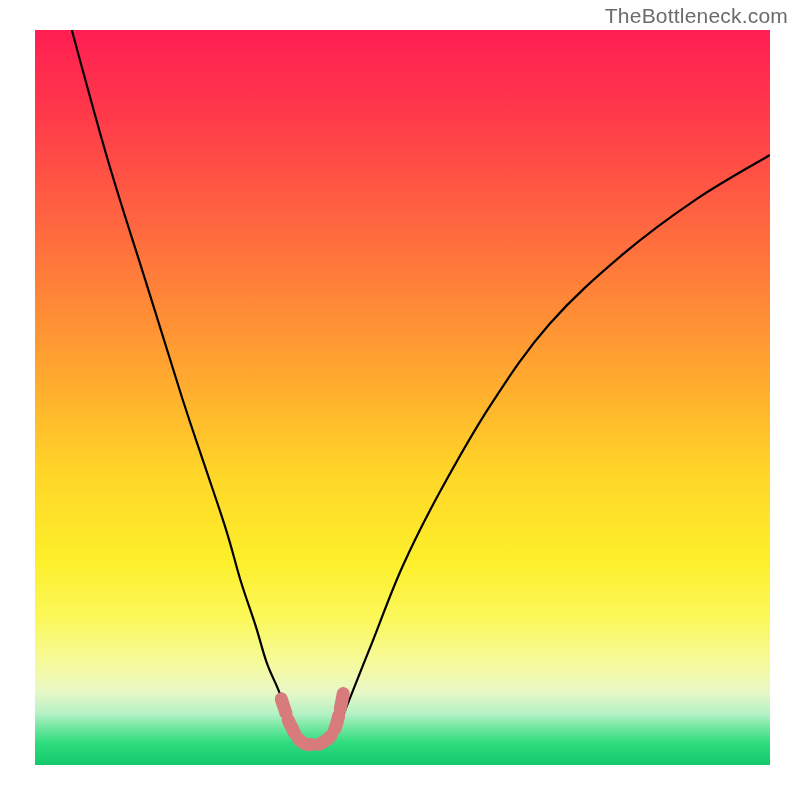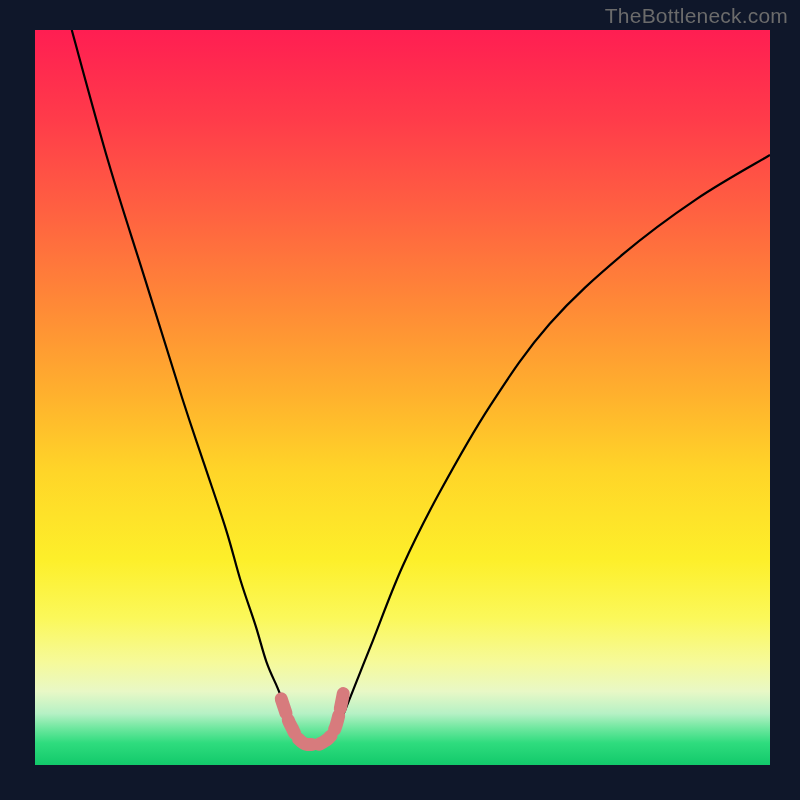--- a/index.html
+++ b/index.html
@@ -8,21 +8,21 @@
     width: 800px;
     height: 800px;
     background: #000;
     overflow: hidden;
     font-family: Arial, Helvetica, sans-serif;
   }
   .stage {
     position: relative;
     width: 800px;
     height: 800px;
-    background: #0f172a;
+    background: #ffffff;
   }
   .watermark {
     position: absolute;
     top: 4px;
     right: 12px;
     color: #6b6b6b;
     font-size: 21px;
     font-weight: 400;
     letter-spacing: 0.2px;
     z-index: 10;

